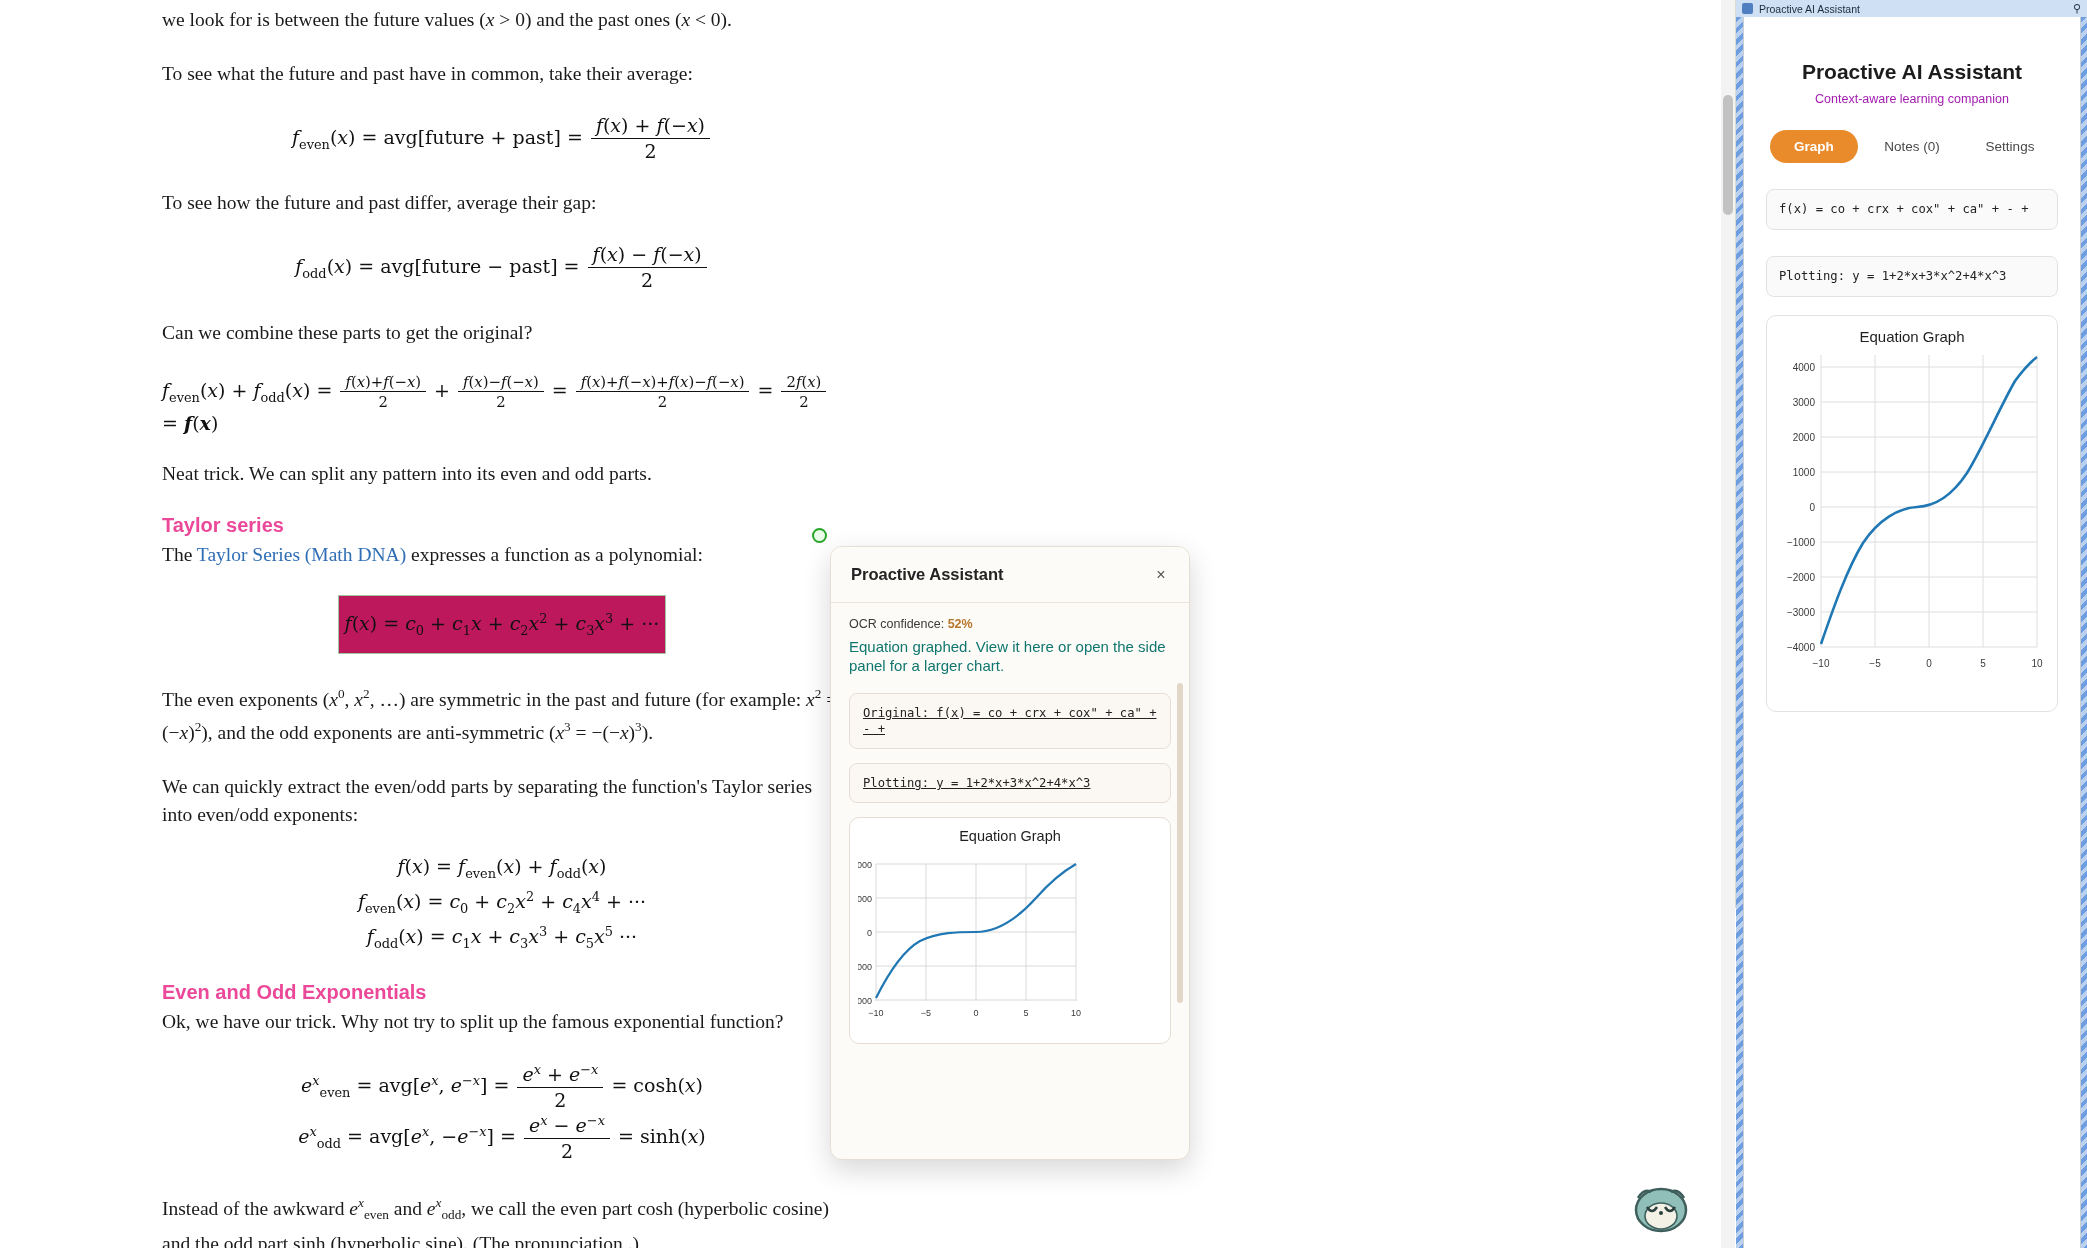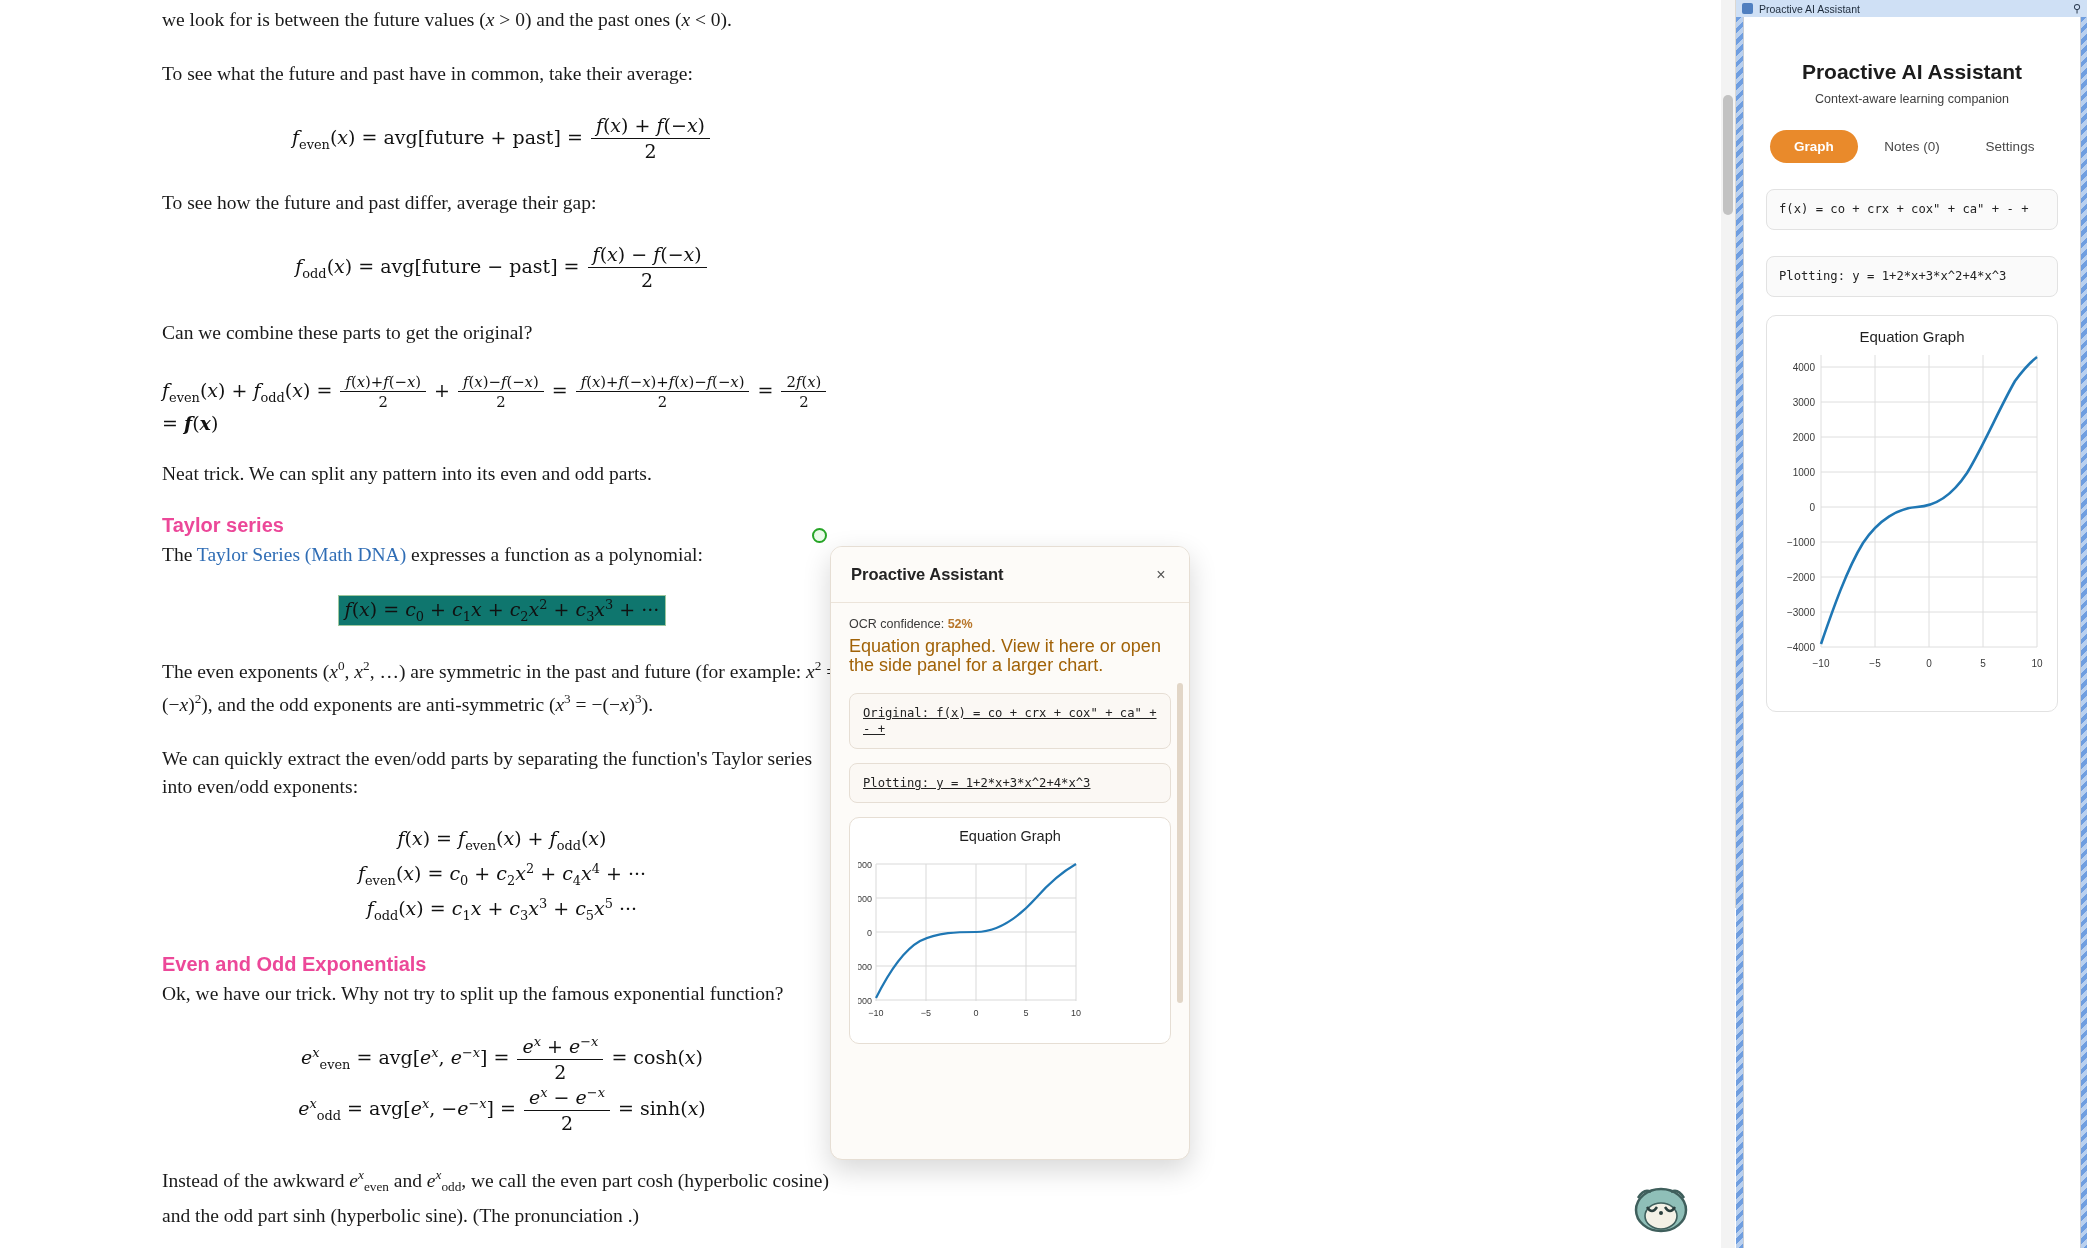--- a/index.html
+++ b/index.html
@@ -55,23 +55,23 @@
     vertical-align: middle;
     text-align: center;
     margin: 0 2px;
   }
   .frac .num { display:block; padding: 0 5px; border-bottom: 1px solid #111; line-height: 1.25; }
   .frac .den { display:block; padding: 0 5px; line-height: 1.3; }
   .sm { font-size: 0.78em; }
   sub { font-size: 0.68em; }
   sup { font-size: 0.68em; }
   .hl {
-    background: #0f766e;
+    background: #be185d;
     border: 1px solid #9ec79e;
-    padding: 1px 6px;
+    padding: 15px 6px;
     display: inline-block;
   }
 
   
   .dot-marker {
     position: absolute;
     left: 812px; top: 528px;
     width: 15px; height: 15px;
     border-radius: 50%;
     border: 2px solid #27a527;
@@ -123,21 +123,21 @@
     font-size: 16px; color: #555; cursor: pointer;
   }
   .popup-body {
     position: relative;
     padding: 14px 18px 12px 18px;
     height: 557px;
     overflow: hidden;
   }
   .ocr-line { font-size: 12.5px; color: #3a3a3a; margin-bottom: 6px; }
   .ocr-line b { color: #b8762a; }
-  .popup-desc { font-size: 18px; line-height: 19px; color: #a16207; margin: 0 0 18px 0; }
+  .popup-desc { font-size: 15px; line-height: 19px; color: #0f766e; margin: 0 0 18px 0; }
   .code-box {
     border: 1px solid #e6ded4;
     border-radius: 8px;
     background: #fbf8f4;
     padding: 11px 13px;
     font-family: "DejaVu Sans Mono", monospace;
     font-size: 12.2px;
     color: #222;
     line-height: 16px;
     margin-bottom: 14px;
@@ -214,21 +214,21 @@
   .panel-h1 {
     text-align: center;
     font-size: 21px;
     font-weight: bold;
     color: #1c1c1c;
     margin: 43px 0 0 0;
   }
   .panel-sub {
     text-align: center;
     font-size: 12.5px;
-    color: #404040;
+    color: #a21caf;
     margin: 8px 0 0 0;
   }
   .tabs {
     display: flex;
     gap: 10px;
     padding: 0 26px;
     margin-top: 24px;
   }
   .tab {
     flex: 1;

